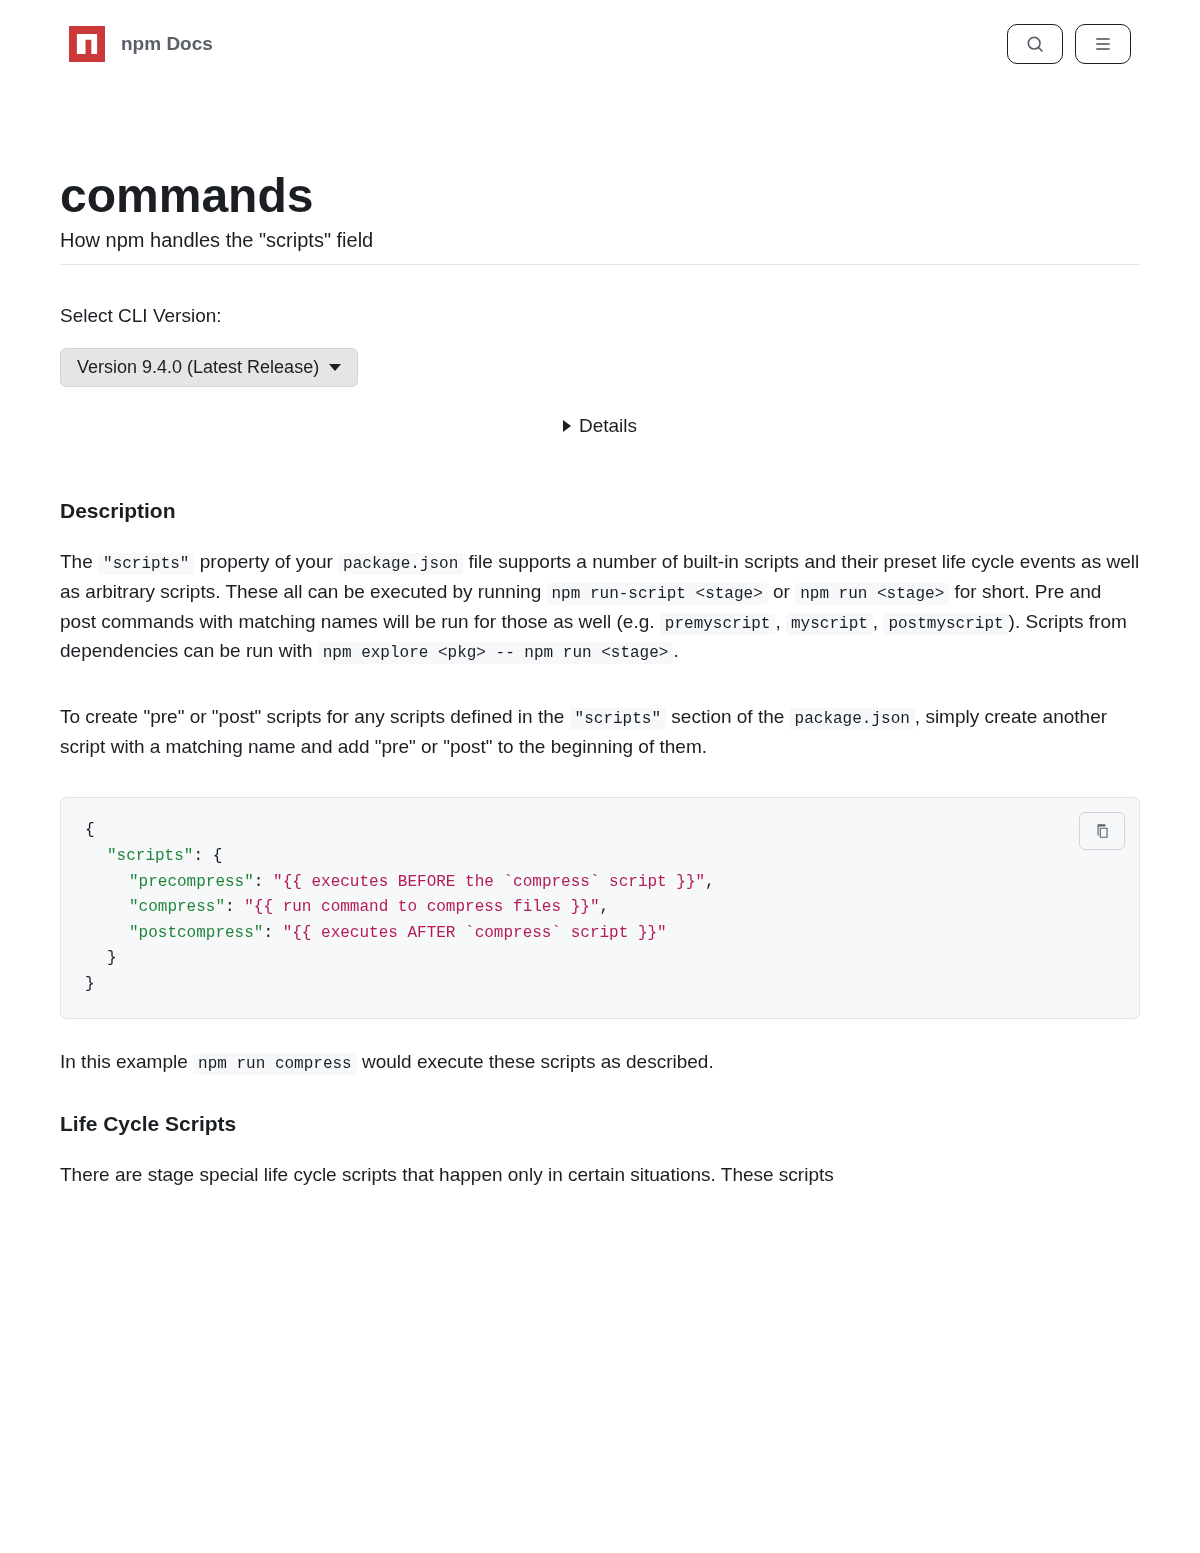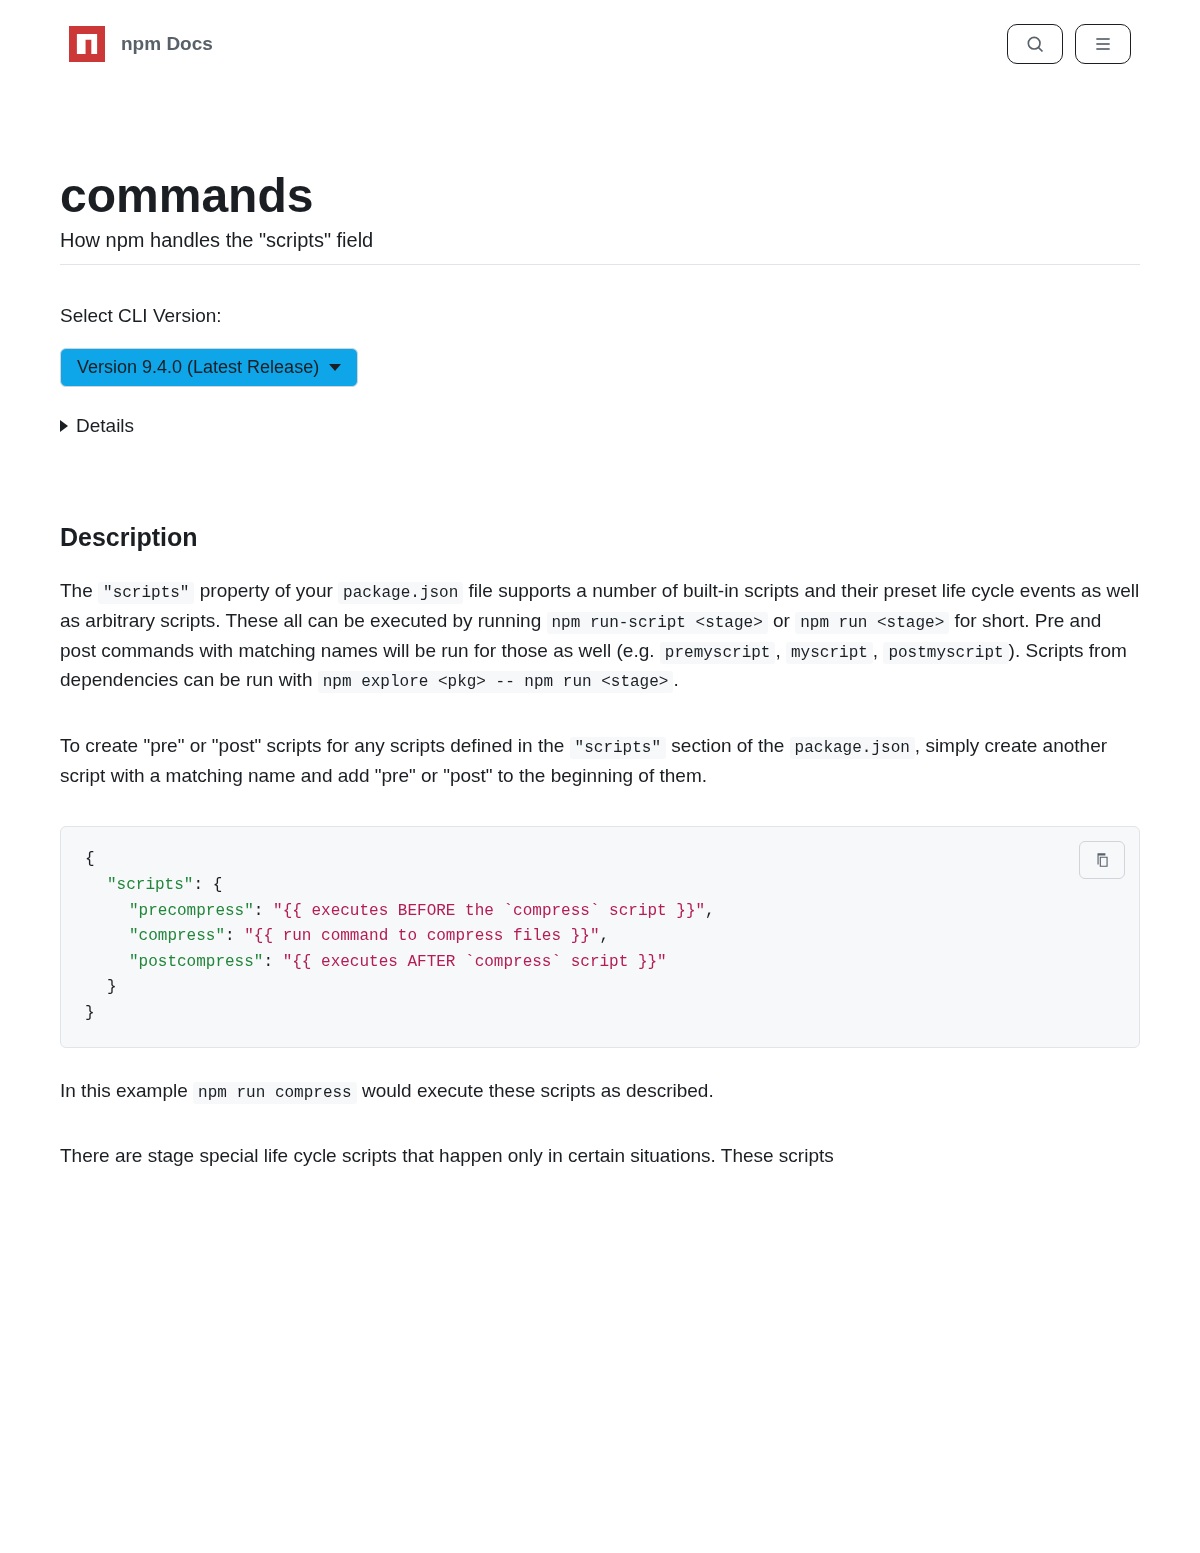--- a/index.html
+++ b/index.html
@@ -84,48 +84,49 @@
       margin-bottom: 21px;
     }
     .version-select {
       display: inline-flex;
       align-items: center;
       gap: 10px;
       border: 1px solid #d1d5da;
       border-radius: 6px;
       padding: 8px 16px;
       font-size: 18px;
-      background: #0ea5e9;
+      background: #e5e5e5;
       cursor: pointer;
       margin-bottom: 28px;
     }
     .caret-down {
       width: 0;
       height: 0;
       border-left: 6px solid transparent;
       border-right: 6px solid transparent;
       border-top: 7px solid #1b1f23;
     }
     .details-toggle {
       display: flex;
       align-items: center;
       gap: 8px;
       font-size: 19px;
       cursor: pointer;
-      margin-bottom: 86px;
+      margin-bottom: 62px;
+      justify-content: center;
     }
     .details-caret {
       width: 0;
       height: 0;
       border-top: 6px solid transparent;
       border-bottom: 6px solid transparent;
       border-left: 8px solid #1b1f23;
     }
     h2 {
-      font-size: 25px;
+      font-size: 21px;
       font-weight: 700;
       margin-bottom: 24px;
     }
     p {
       font-size: 19px;
       line-height: 1.55;
       margin-bottom: 36px;
     }
     code {
       font-family: "SFMono-Regular", Consolas, "Liberation Mono", Menlo, monospace;
@@ -241,14 +242,15 @@
     <div class="indent2"><span class="token-key">"compress"</span><span>: </span><span class="token-string">"{{ run command to compress files }}"</span><span>,</span></div>
     <div class="indent2"><span class="token-key">"postcompress"</span><span>: </span><span class="token-string">"{{ executes AFTER `compress` script }}"</span></div>
     <div class="indent1">}</div>
     <div>}</div>
   </div>
 
   <p>
     <span>In this example </span><code>npm run compress</code><span> would execute these scripts as described.</span>
   </p>
 
+  <h2>Life Cycle Scripts</h2>
   <p>There are stage special life cycle scripts that happen only in certain situations. These scripts</p>
 </div>
 
 </body></html>

